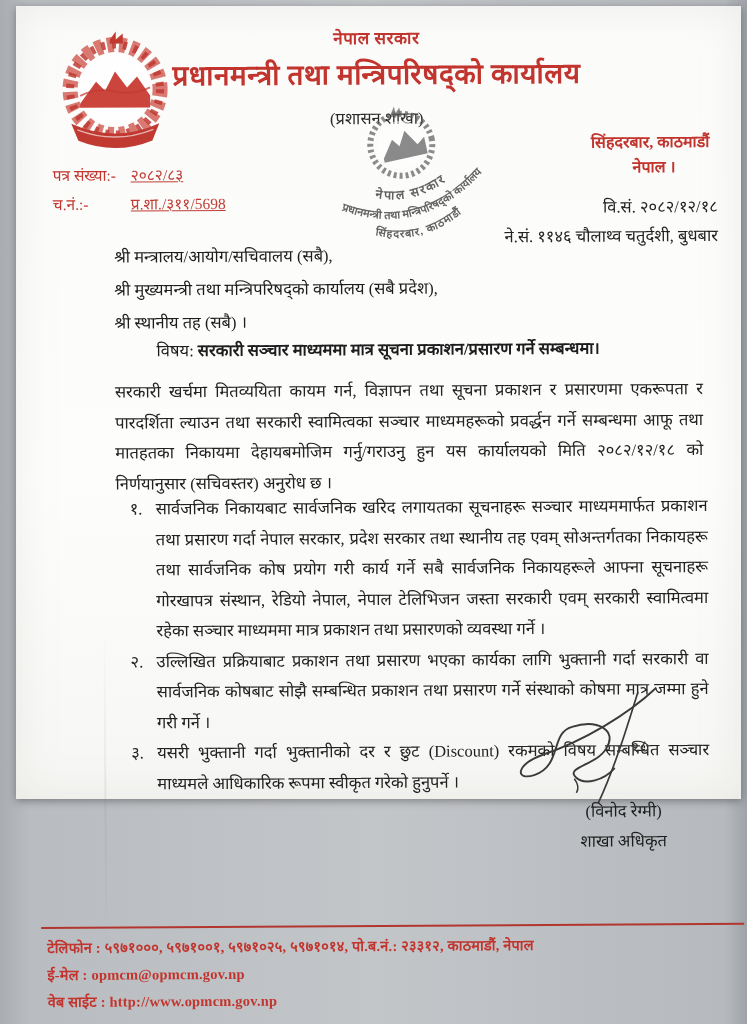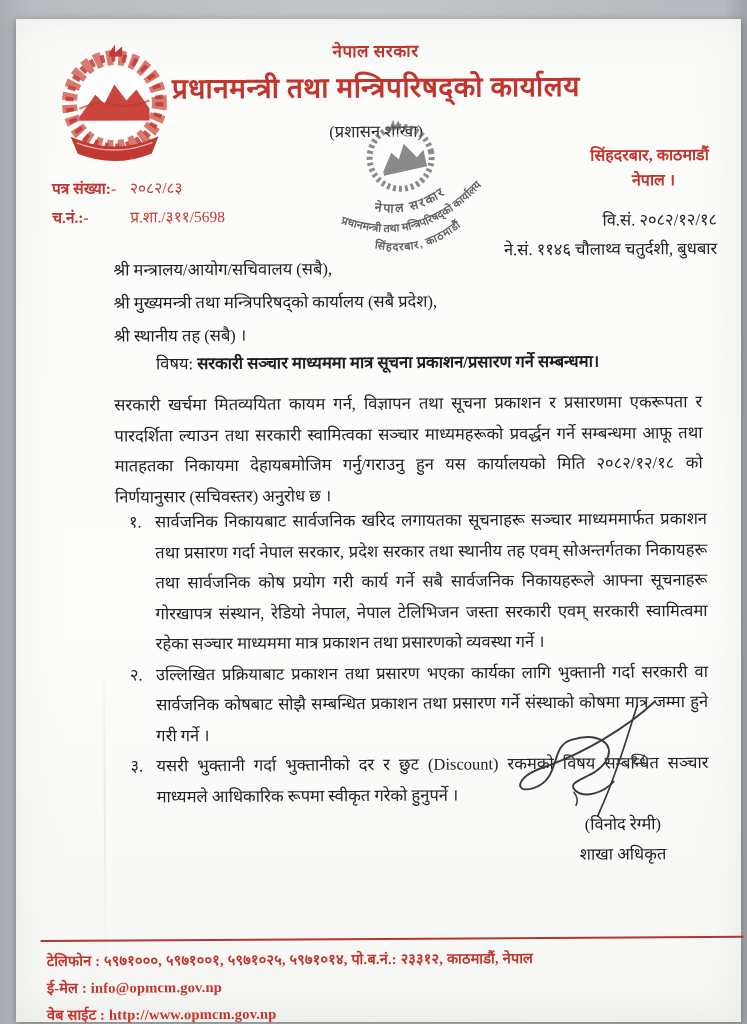--- a/index.html
+++ b/index.html
@@ -3,21 +3,21 @@
 <meta charset="utf-8">
 <style>
   * { margin:0; padding:0; box-sizing:border-box; }
   html,body { width:747px; height:1024px; overflow:hidden; }
   body {
     background:linear-gradient(90deg,#a9adb2 0%,#b9bcc0 4%,#c3c6c9 50%,#b6b9bd 97%,#9fa3a8 100%);
     font-family:"Liberation Serif","DejaVu Serif",serif;
     position:relative;
   }
   .page {
-    position:absolute; left:16px; top:19px; width:725px; height:1003px;
+    position:absolute; left:16px; top:6px; width:725px; height:793px;
     background:linear-gradient(180deg,#fbfbfa 0%,#fdfdfc 60%,#f6f6f4 100%);
     box-shadow:0 2px 8px rgba(0,0,0,.35), inset 0 0 40px rgba(190,190,185,.25);
   }
   .content { position:absolute; inset:0; transform:rotate(-0.35deg); }
   .crease {
     position:absolute; left:86px; top:620px; width:2px; height:330px;
     background:linear-gradient(180deg,rgba(0,0,0,0),rgba(120,120,120,.12),rgba(0,0,0,0));
   }
   .red { color:var(--red); }
   .center { left:0; right:0; text-align:center; }
@@ -25,22 +25,22 @@
 
   .gov-line   { top:20px; font-size:17px; font-weight:bold; letter-spacing:.5px; }
   .office-line{ top:48px; font-size:28px; font-weight:bold; letter-spacing:.5px; }
   .branch-line{ top:100px; font-size:16.5px; color:#2a2a2a; }
 
   .emblem { left:30px; top:22px; width:142px; height:132px; }
   .stamp  { left:294px; top:94px; width:204px; height:180px; opacity:.88; }
 
   .meta-left { left:38px; top:153px; font-size:15.5px; line-height:29px; }
   .meta-row  { display:flex; }
-  .meta-row .lbl { width:78px; font-weight:bold; color:var(--red); }
-  .meta-row .val { color:#c04038; }
+  .meta-row .lbl { width:78px; font-weight:normal; color:var(--red); }
+  .meta-row .val { color:#c04038;text-decoration:underline; }
 
   .addr { right:30px; top:125px; text-align:right; font-size:16px; font-weight:bold;
           color:var(--red); line-height:25px; }
   .addr .l2 { padding-right:34px; }
 
   .dates { right:22px; top:188px; text-align:right; font-size:16.5px; line-height:29px; color:#232323; }
 
   .recipients { left:99px; top:233px; font-size:16.5px; line-height:33px; color:#1d1d1d; }
 
   .subject { top:331px; font-size:16.5px; color:#1d1d1d; }
@@ -170,21 +170,21 @@
     <div class="crease"></div>
 
     <div class="abs footer-line"></div>
     <div class="abs footer">
       <div class="f-row">
         <span>टेलिफोन :</span>
         <span>५९७१०००, ५९७१००१, ५९७१०२५, ५९७१०१४, पो.ब.नं.: २३३१२, काठमाडौं, नेपाल</span>
       </div>
       <div class="f-row">
         <span>ई-मेल :</span>
-        <span>info@opmcm.gov.np</span>
+        <span>opmcm@opmcm.gov.np</span>
       </div>
       <div class="f-row">
         <span>वेब साईट :</span>
         <span>http://www.opmcm.gov.np</span>
       </div>
     </div>
 
   </div>
 </div>
 

